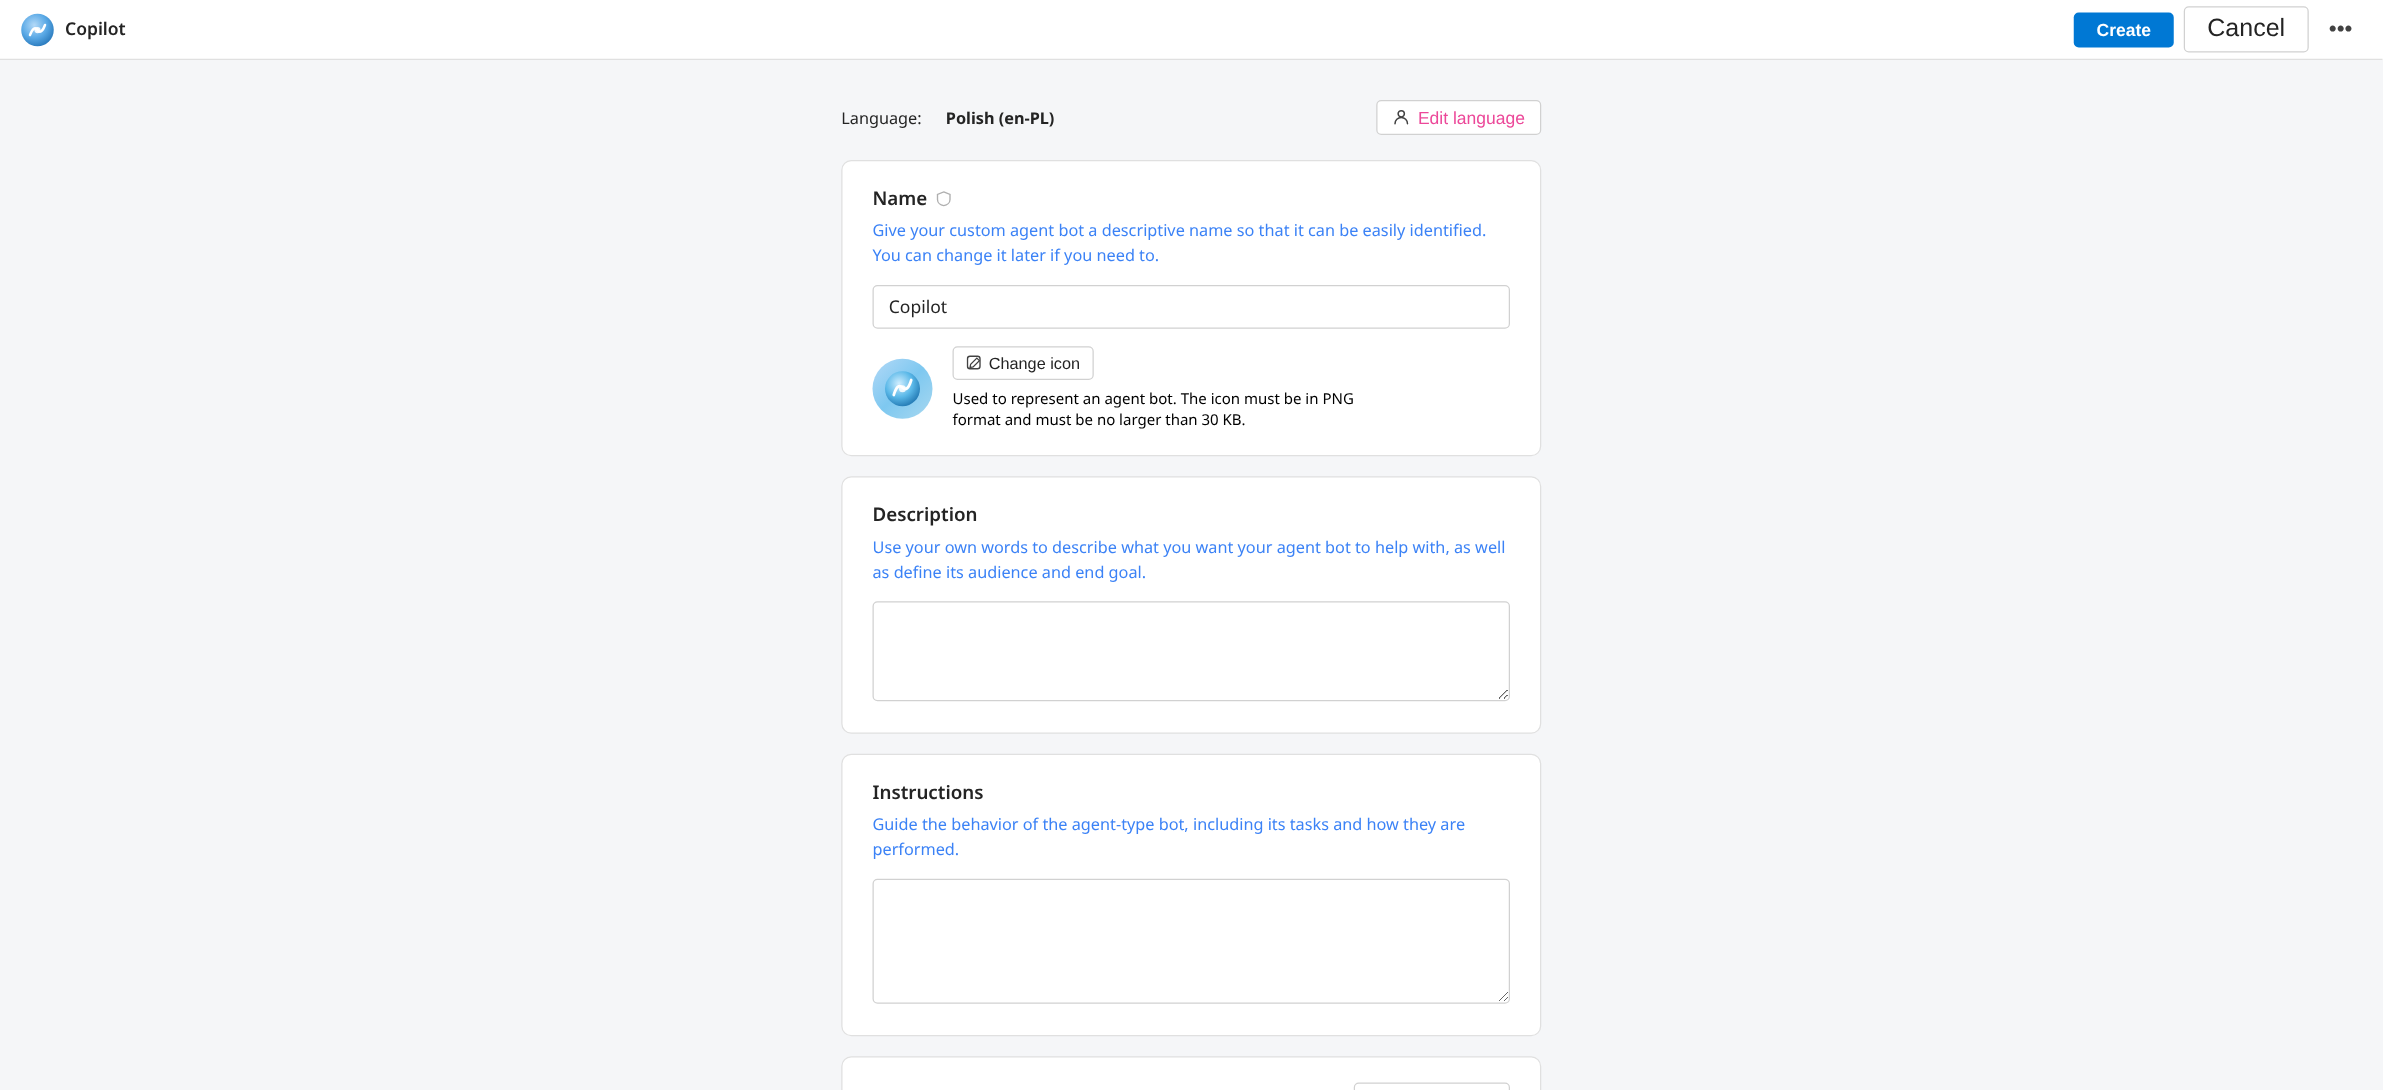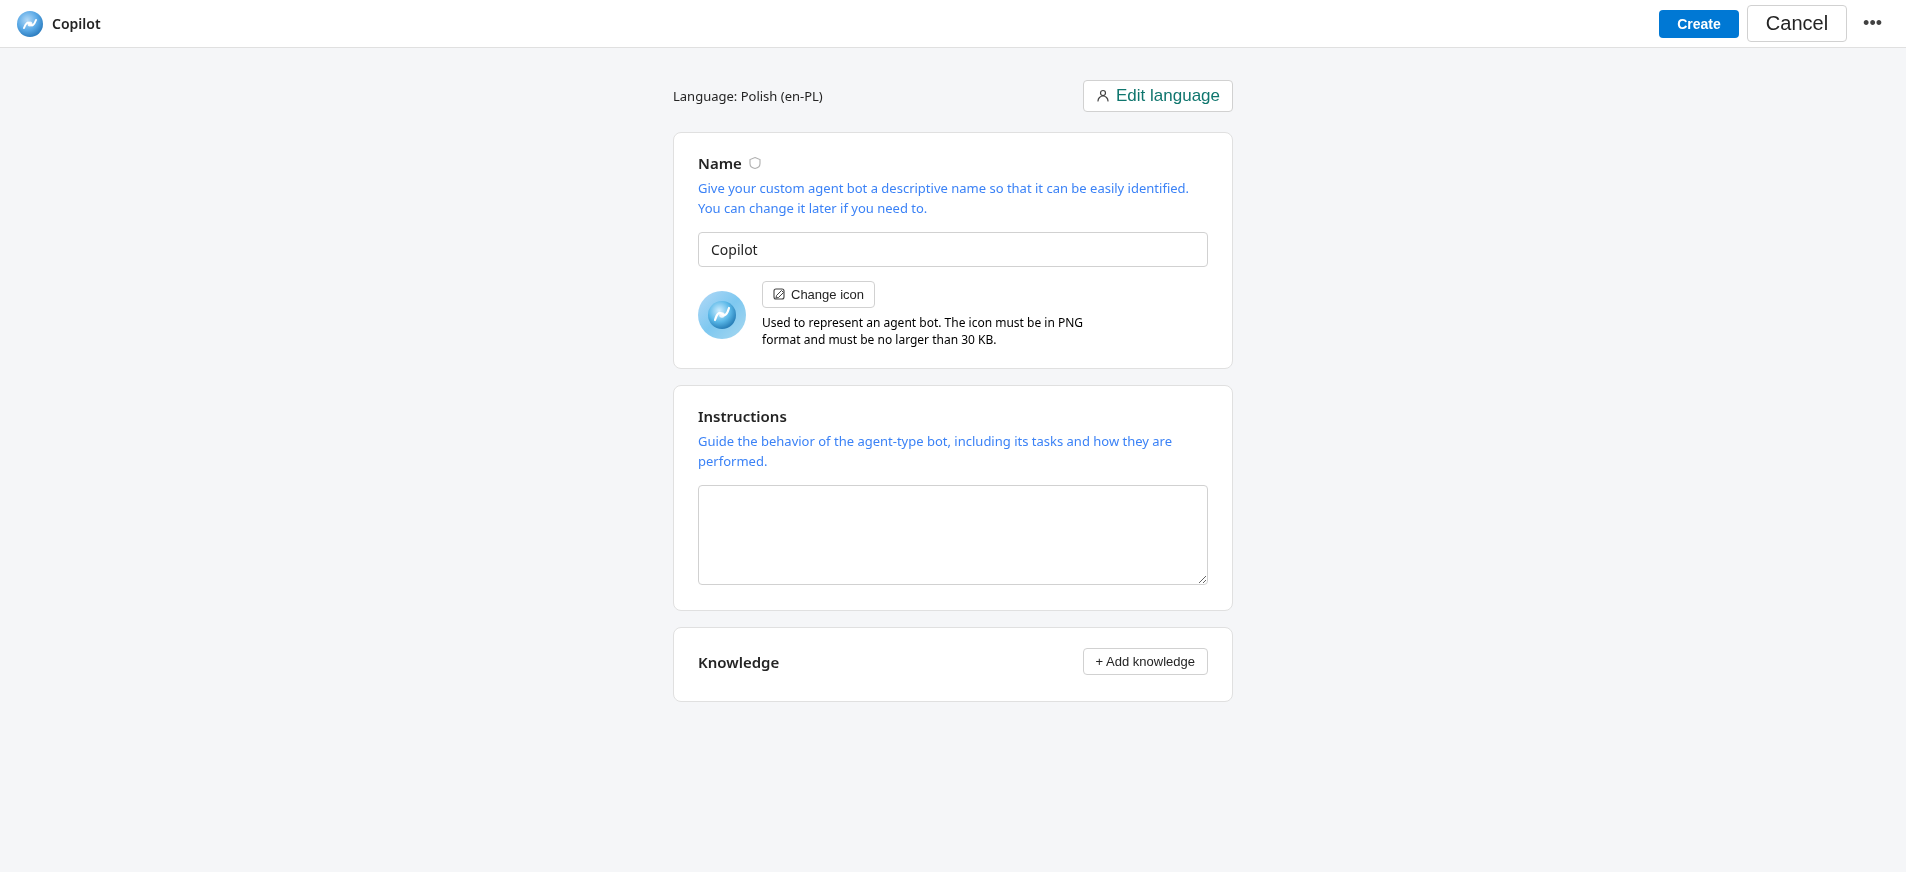--- a/index.html
+++ b/index.html
@@ -93,32 +93,33 @@
       display: flex;
       align-items: center;
       justify-content: space-between;
       margin-bottom: 20px;
     }
     .language-label {
       font-size: 13px;
       color: #242424;
     }
     .language-label strong {
-      font-weight: 400;
+      font-weight: 700;
+      margin-left: 16px;
     }
     .btn-edit-language {
       display: flex;
       align-items: center;
       gap: 6px;
       background: #fff;
       border: 1px solid #d1d1d1;
       border-radius: 4px;
       padding: 5px 12px;
-      font-size: 17px;
-      color: #0f766e;
+      font-size: 14px;
+      color: #ec4899;
       cursor: pointer;
     }
 
     
     .card {
       background: #fff;
       border: 1px solid #e0e0e0;
       border-radius: 8px;
       padding: 20px 24px;
       margin-bottom: 16px;
@@ -311,20 +312,27 @@
               <rect x="1" y="1" width="10" height="10" rx="2" stroke="#424242" stroke-width="1.1" fill="none"></rect>
               <path d="M8.5 2.5l2 2-5 5-2.5.5.5-2.5 5-5z" stroke="#424242" stroke-width="1" fill="none"></path>
             </svg>
             <span>Change icon</span>
           </button>
           <p class="icon-hint" style="margin-top:6px; max-width:360px;">Used to represent an agent bot. The icon must be in PNG format and must be no larger than 30 KB.</p>
         </div>
       </div>
     </div>
 
+    <div class="card">
+      <div class="card-title">
+        <span>Description</span>
+      </div>
+      <p class="card-desc">Use your own words to describe what you want your agent bot to help with, as well as define its audience and end goal.</p>
+      <textarea class="card-textarea" style=""></textarea>
+    </div>
 
     <div class="card">
       <div class="card-title">
         <span>Instructions</span>
       </div>
       <p class="card-desc">Guide the behavior of the agent-type bot, including its tasks and how they are performed.</p>
       <textarea class="card-textarea instructions-textarea" style=""></textarea>
     </div>
 
     <div class="card">

